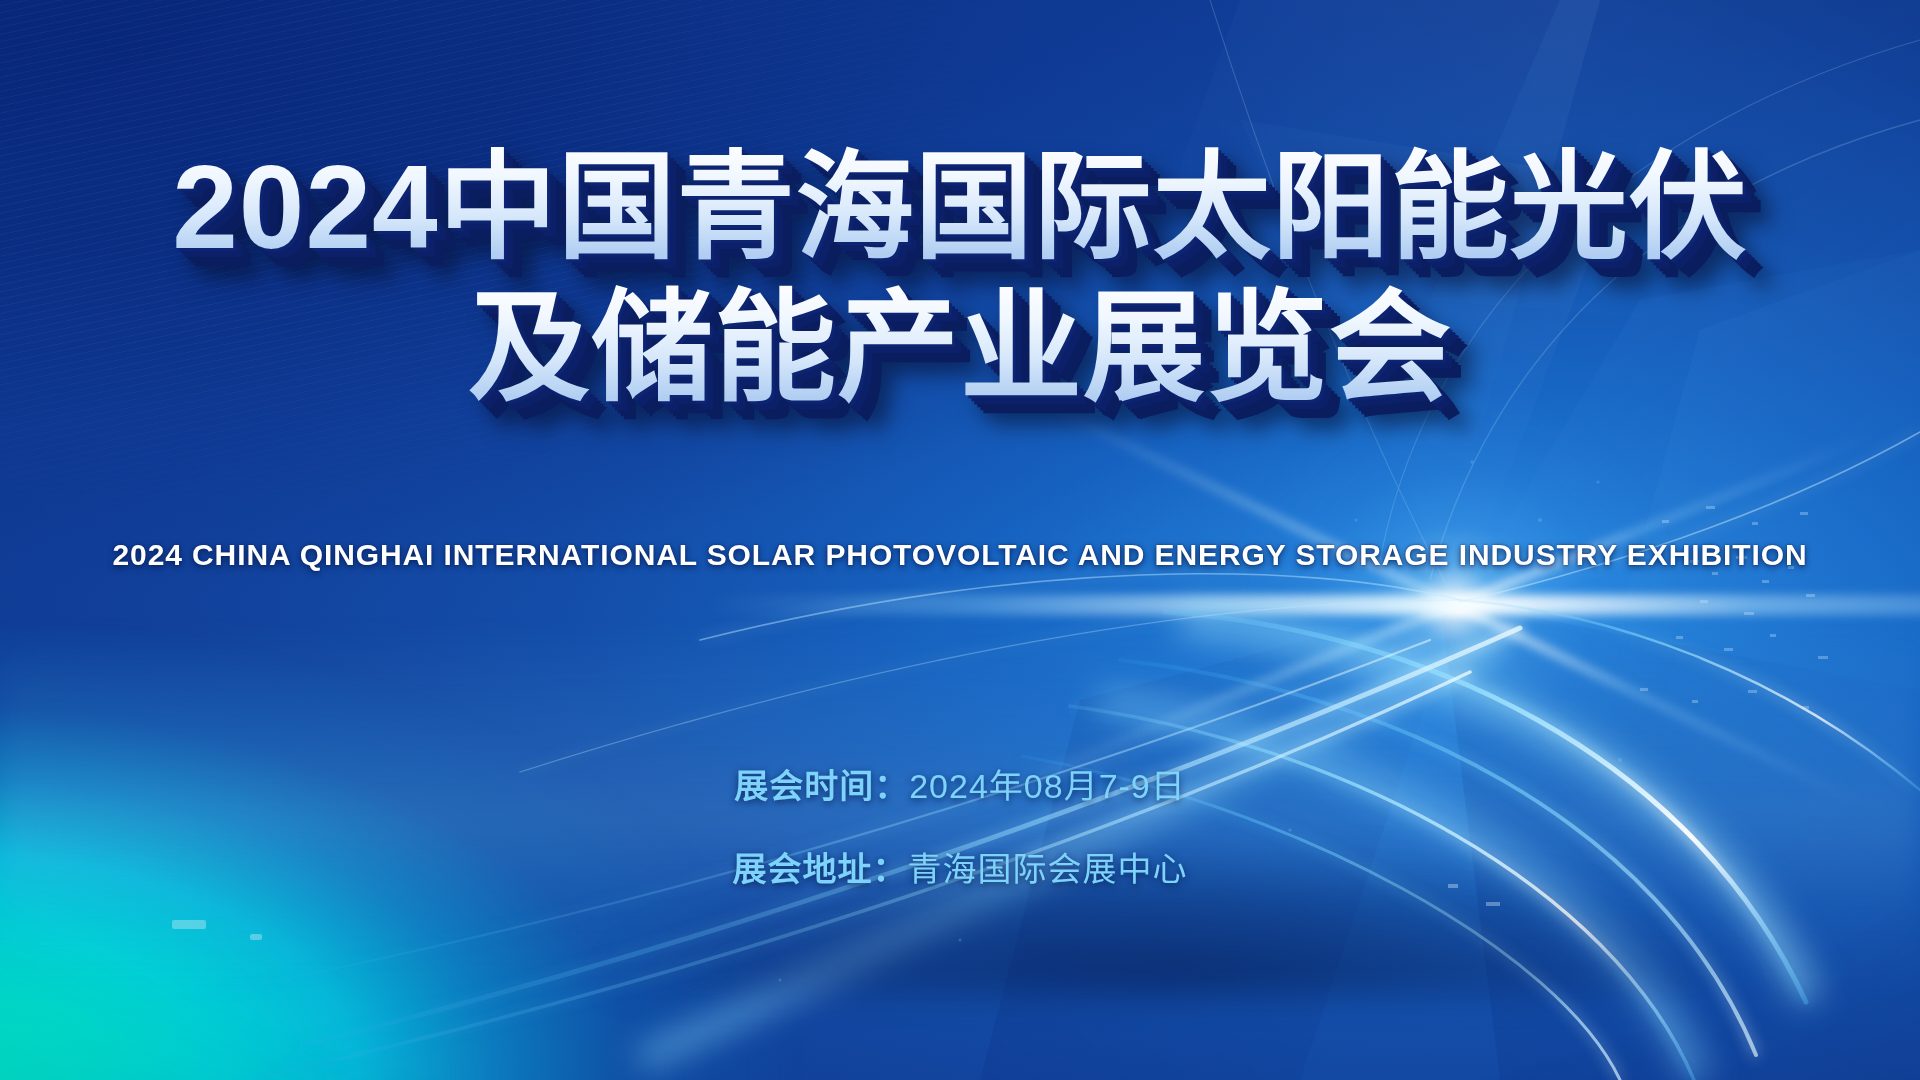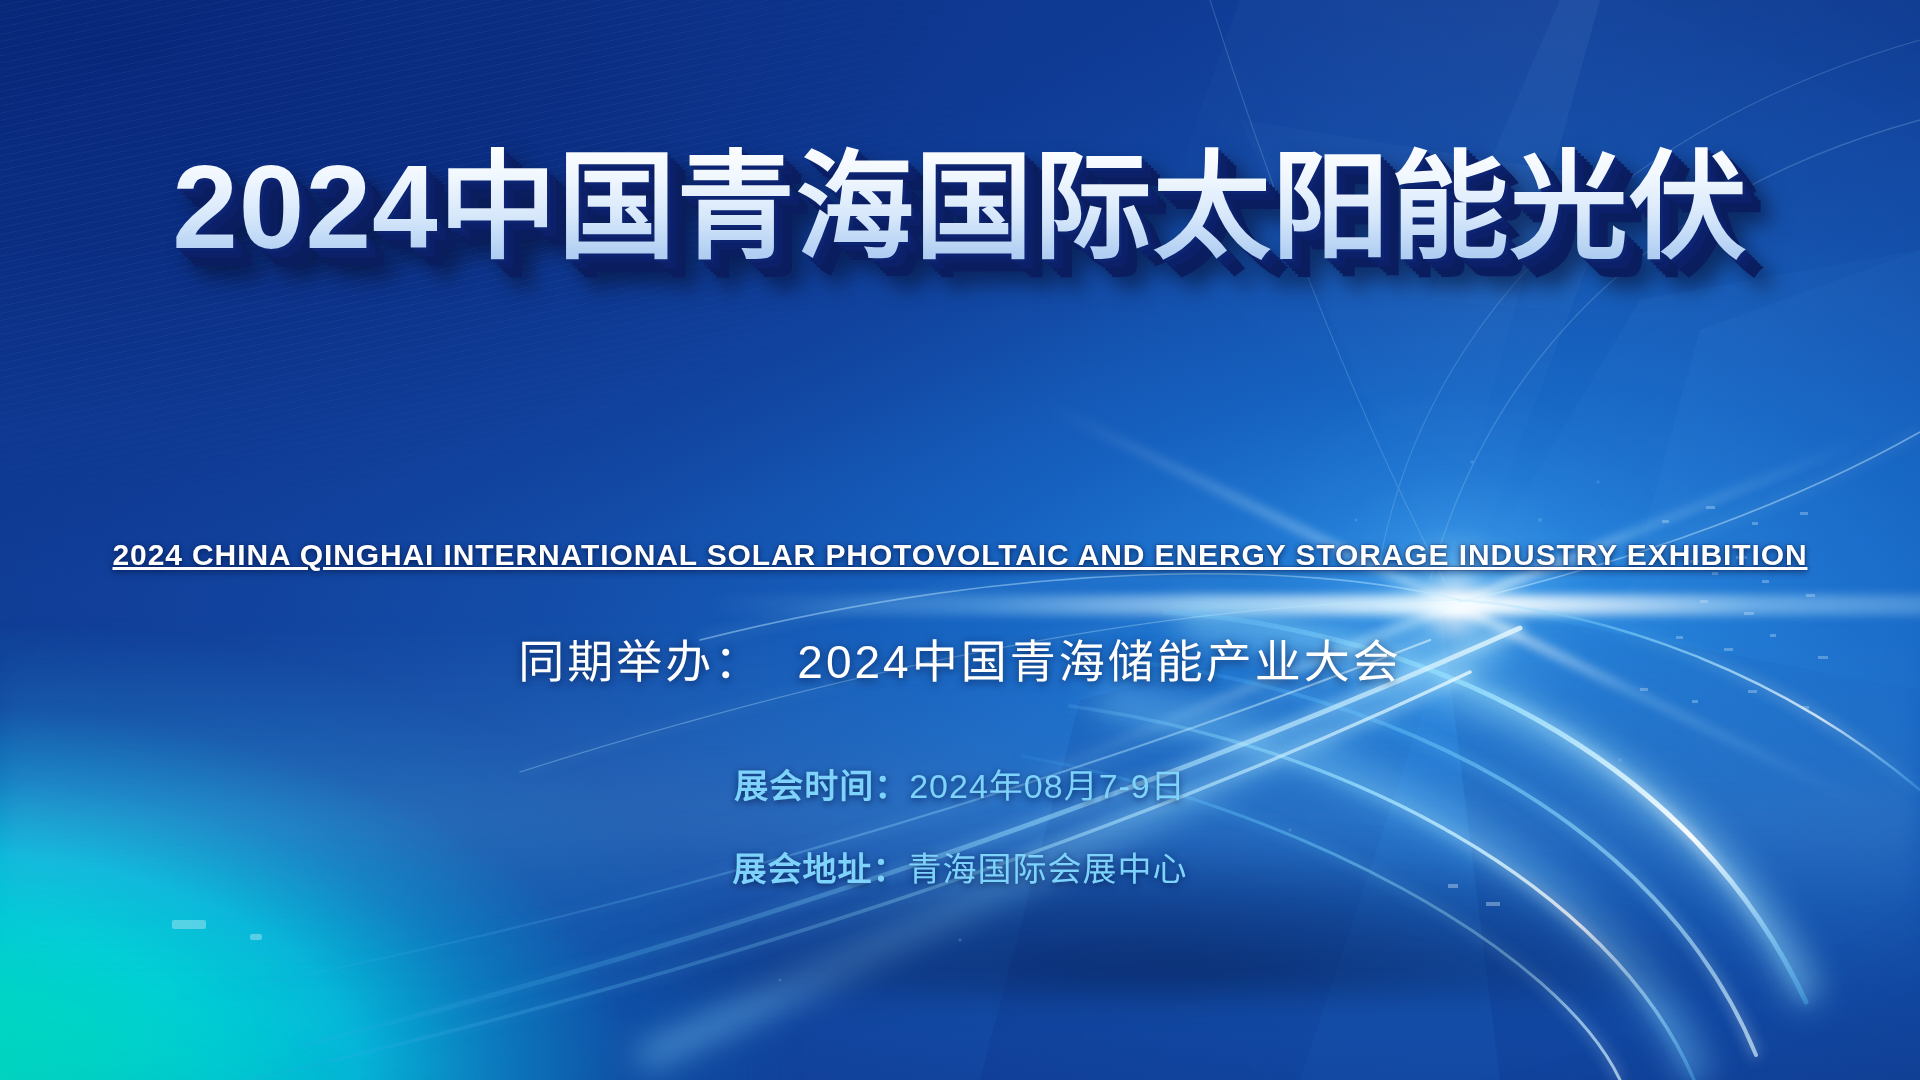--- a/index.html
+++ b/index.html
@@ -161,21 +161,20 @@
   .subtitle-en {
     position: absolute;
     left: 0; right: 0; top: 538px;
     text-align: center;
     color: #ffffff;
     font-weight: 700;
     font-size: 30px;
     letter-spacing: 0.9px;
     white-space: nowrap;
     text-shadow: 0 2px 6px rgba(4,20,66,0.75), 0 0 2px rgba(10,40,110,0.8);
-    text-decoration: underline;
   }
 
   .concurrent {
     position: absolute;
     left: 0; right: 0; top: 625px;
     text-align: center;
     color: #ffffff;
     font-size: 46px;
     font-weight: 400;
     letter-spacing: 3px;
@@ -354,27 +353,25 @@
         <circle cx="780" cy="980" r="1.4"></circle>
     </g>
   </svg>
 
   <div class="vignette"></div>
 
   <div class="content">
 
     <div class="title-block">
       <span class="title-line l1">2024中国青海国际太阳能光伏</span>
+      <span class="title-line l2">及储能产业展览会</span>
     </div>
 
     <div class="subtitle-en">2024 CHINA QINGHAI INTERNATIONAL SOLAR PHOTOVOLTAIC AND ENERGY STORAGE INDUSTRY EXHIBITION</div>
 
-    <div class="concurrent">
-      <span>同期举办：</span><span class="gap"></span><span>2024中国青海储能产业大会</span>
-    </div>
 
 
     <div class="info-line date">
       <span class="lbl">展会时间：</span><span>2024年08月7-9日</span>
     </div>
 
     <div class="info-line addr">
       <span class="lbl">展会地址：</span><span>青海国际会展中心</span>
     </div>
 

